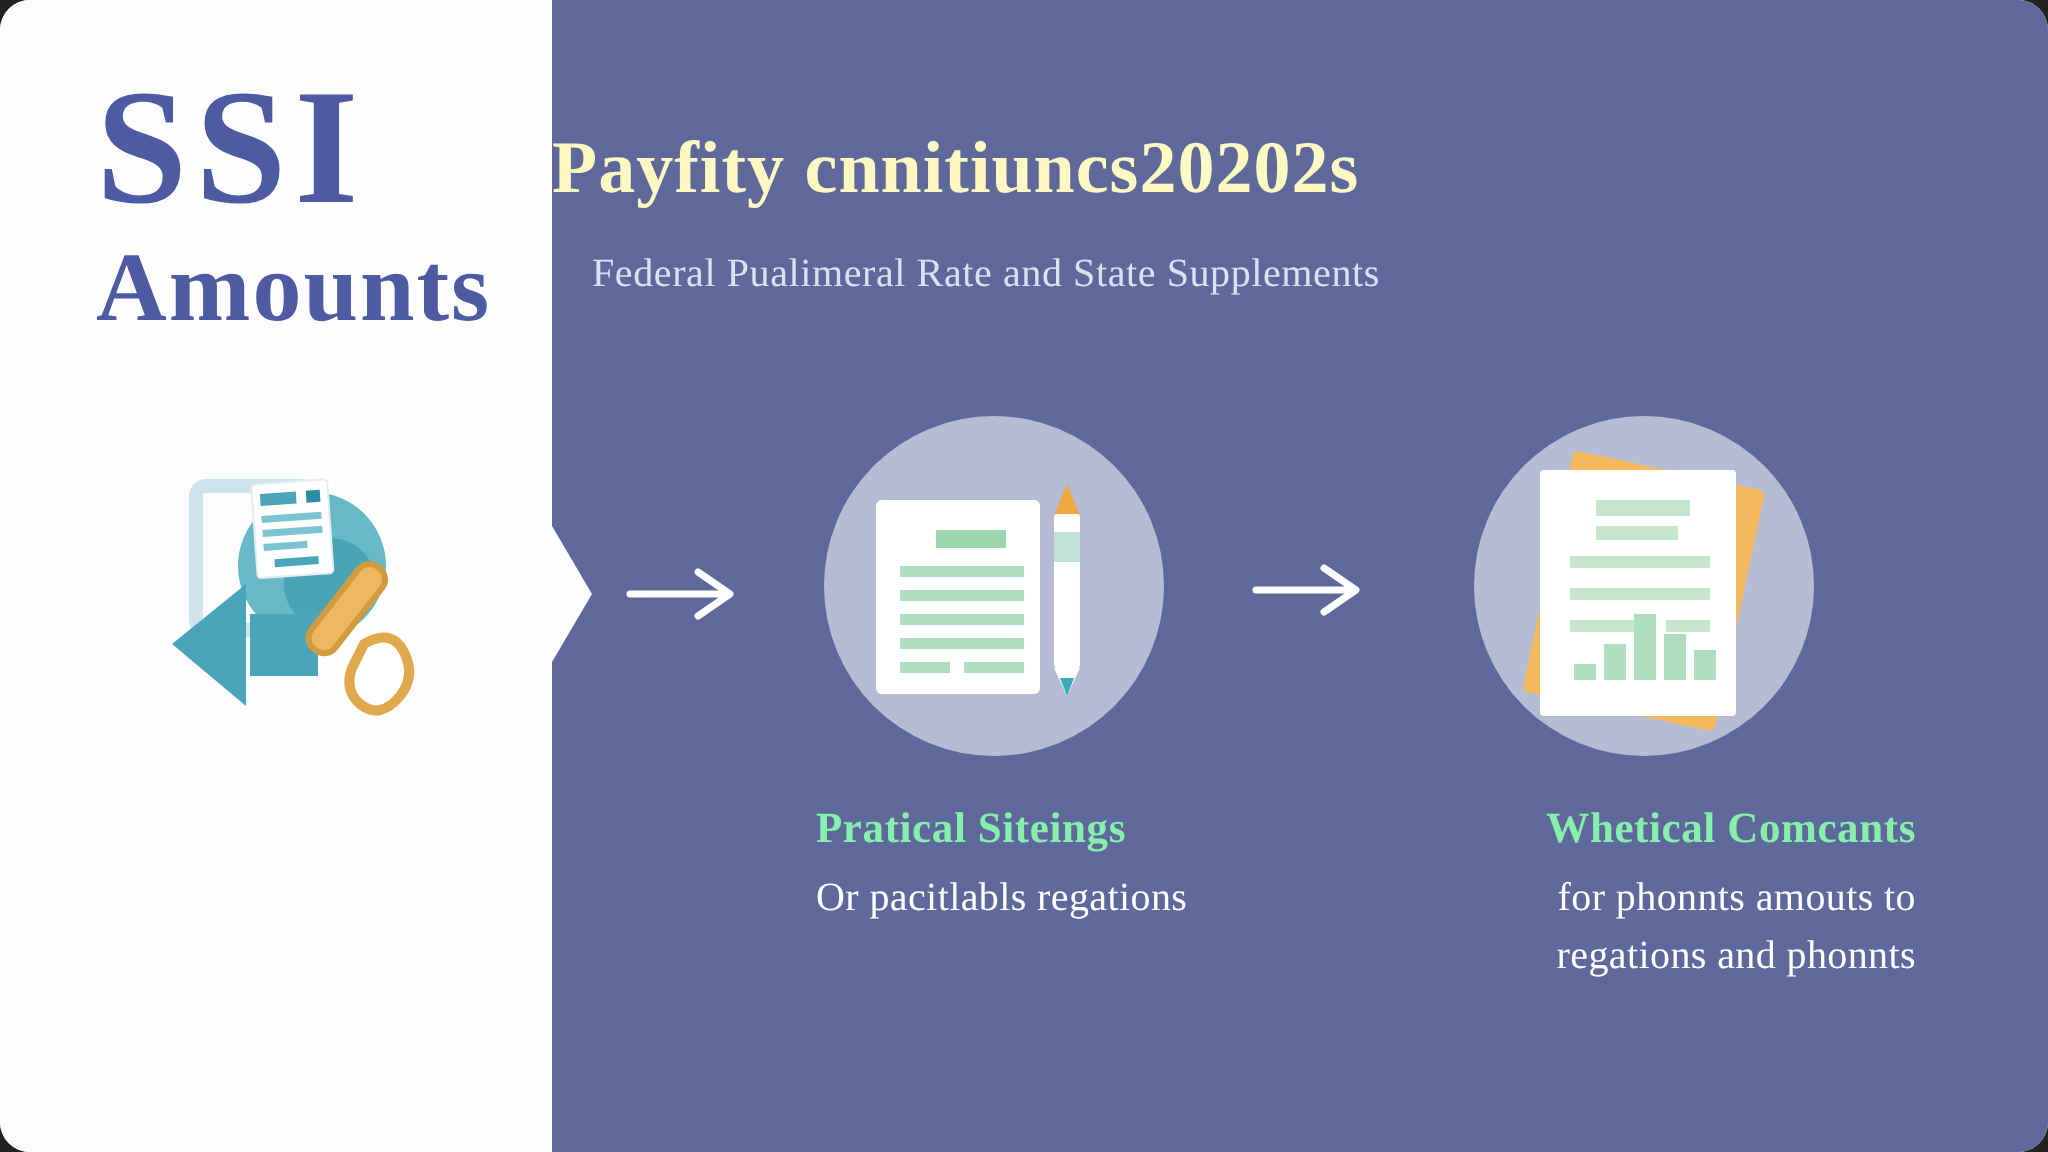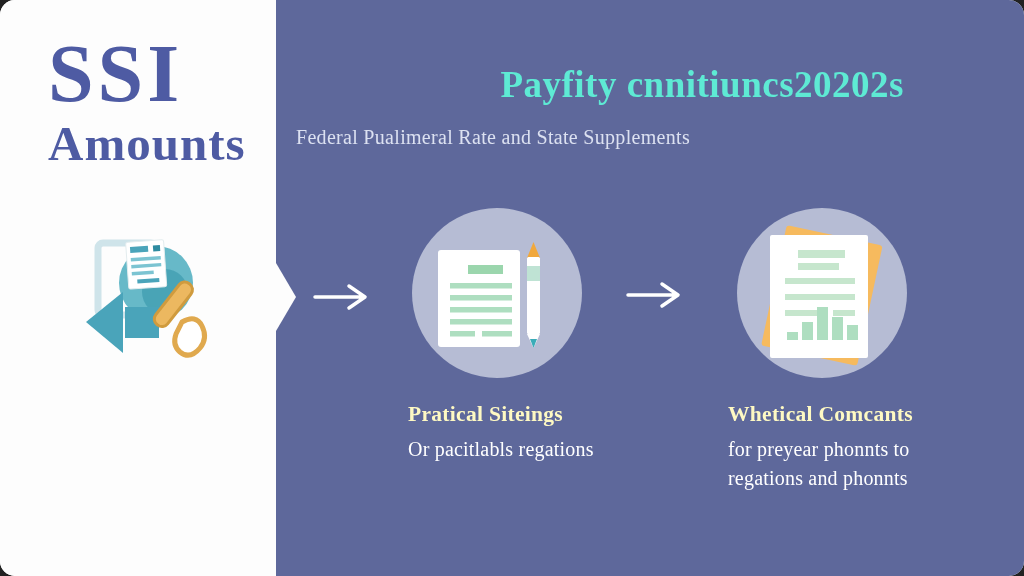--- a/index.html
+++ b/index.html
@@ -20,40 +20,40 @@
   .brand-line2{
     font-size:49px;font-weight:bold;letter-spacing:1px;line-height:44px;margin-top:2px;color:#4e5ba3;
   }
   .illustration{position:absolute;left:70px;top:210px;}
   .tab-chevron{
     position:absolute;left:276px;top:263px;width:0;height:0;z-index:3;
     border-top:34px solid transparent;border-bottom:34px solid transparent;
     border-left:20px solid #fdfdfd;
   }
   .title{
-    position:absolute;left:0px;top:63px;width:628px;text-align:right;
-    color:#5eead4;font-size:37px;font-weight:bold;letter-spacing:0.5px;
+    position:absolute;left:0px;top:63px;width:628px;text-align:left;
+    color:#fef9c3;font-size:37px;font-weight:bold;letter-spacing:0.5px;
   }
   .subtitle{
     position:absolute;left:20px;top:126px;width:688px;text-align:left;
     color:#dce1f1;font-size:20px;letter-spacing:0.3px;
   }
   .step-circle{
     position:absolute;width:170px;height:170px;border-radius:50%;background:#b6bcd4;
   }
   .circle-1{left:136px;top:208px;}
   .circle-2{left:461px;top:208px;}
   .flow-arrow{position:absolute;}
   .arrow-1{left:36px;top:281px;}
   .arrow-2{left:349px;top:279px;}
   .step-text{position:absolute;width:230px;}
   .text-1{left:132px;top:402px;}
-  .text-2{left:452px;top:402px;}
+  .text-2{left:452px;top:402px;text-align:right;}
   .step-heading{
-    color:#fef9c3;font-size:21.5px;font-weight:bold;letter-spacing:0.3px;margin-bottom:8px;
+    color:#86efac;font-size:21.5px;font-weight:bold;letter-spacing:0.3px;margin-bottom:8px;
   }
   .step-body{color:#ffffff;font-size:20px;line-height:29px;letter-spacing:0.2px;}
 </style>
 </head>
 <body>
 
 <div class="stage">
 
   <div class="left-panel">
     <div class="brand">
@@ -145,19 +145,19 @@
     <div class="step-text text-1">
       <div class="step-heading">Pratical Siteings</div>
       <div class="step-body">
         <div>Or pacitlabls regations</div>
       </div>
     </div>
 
     <div class="step-text text-2">
       <div class="step-heading">Whetical Comcants</div>
       <div class="step-body">
-        <div>for preyear phonnts to</div>
+        <div>for phonnts amouts to</div>
         <div>regations and phonnts</div>
       </div>
     </div>
 
   </div>
 </div>
 
 </body></html>

